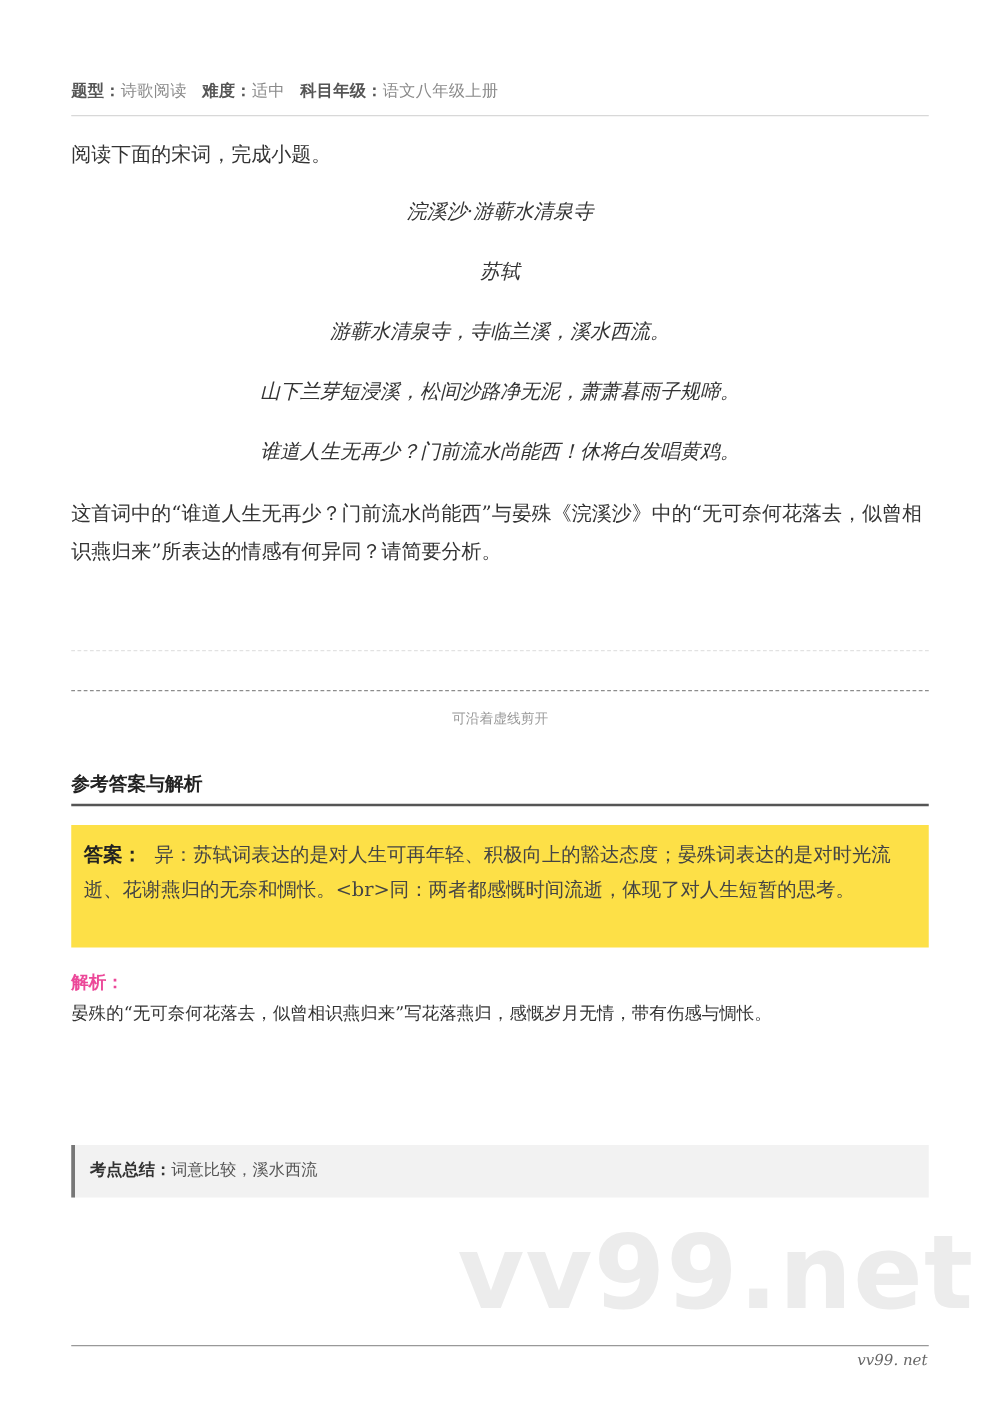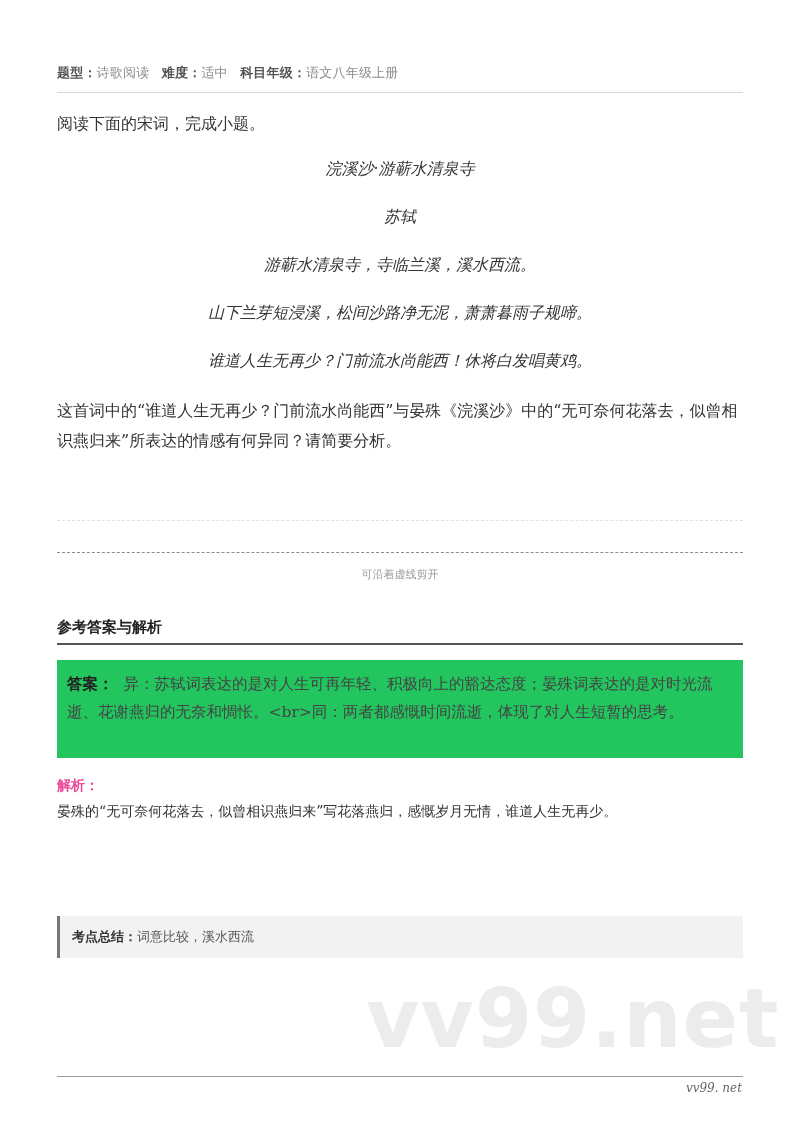--- a/index.html
+++ b/index.html
@@ -108,21 +108,21 @@
       width: 686px;
       height: 0;
       border-top: 2px solid #555;
     }
     .answer-box {
       position: absolute;
       left: 57px;
       top: 660px;
       width: 686px;
       height: 98px;
-      background: #22c55e;
+      background: #fde047;
       box-sizing: border-box;
       padding: 10px 10px 0 10px;
       font-size: 15.5px;
       line-height: 28px;
       color: #444;
     }
     .answer-box .label {
       font-family: "DejaVu Sans", "Liberation Sans", sans-serif;
       font-weight: bold;
       color: #222;
@@ -227,21 +227,21 @@
 
 <div class="section-title">参考答案与解析</div>
 <div class="section-divider"></div>
 
 <div class="answer-box">
   <span class="label">答案：</span><span>异：苏轼词表达的是对人生可再年轻、积极向上的豁达态度；晏殊词表达的是对时光流逝、花谢燕归的无奈和惆怅。&lt;br&gt;同：两者都感慨时间流逝，体现了对人生短暂的思考。</span>
 </div>
 
 <div class="analysis-label">解析：</div>
 <div class="analysis">
-  <p>晏殊的“无可奈何花落去，似曾相识燕归来”写花落燕归，感慨岁月无情，谁道人生无再少。</p>
+  <p>晏殊的“无可奈何花落去，似曾相识燕归来”写花落燕归，感慨岁月无情，带有伤感与惆怅。</p>
 </div>
 
 <div class="summary-box">
   <span class="label">考点总结：</span><span>词意比较，溪水西流</span>
 </div>
 
 <div class="watermark">vv99.net</div>
 
 <div class="footer-divider"></div>
 <div class="footer-text">vv99. net</div>

